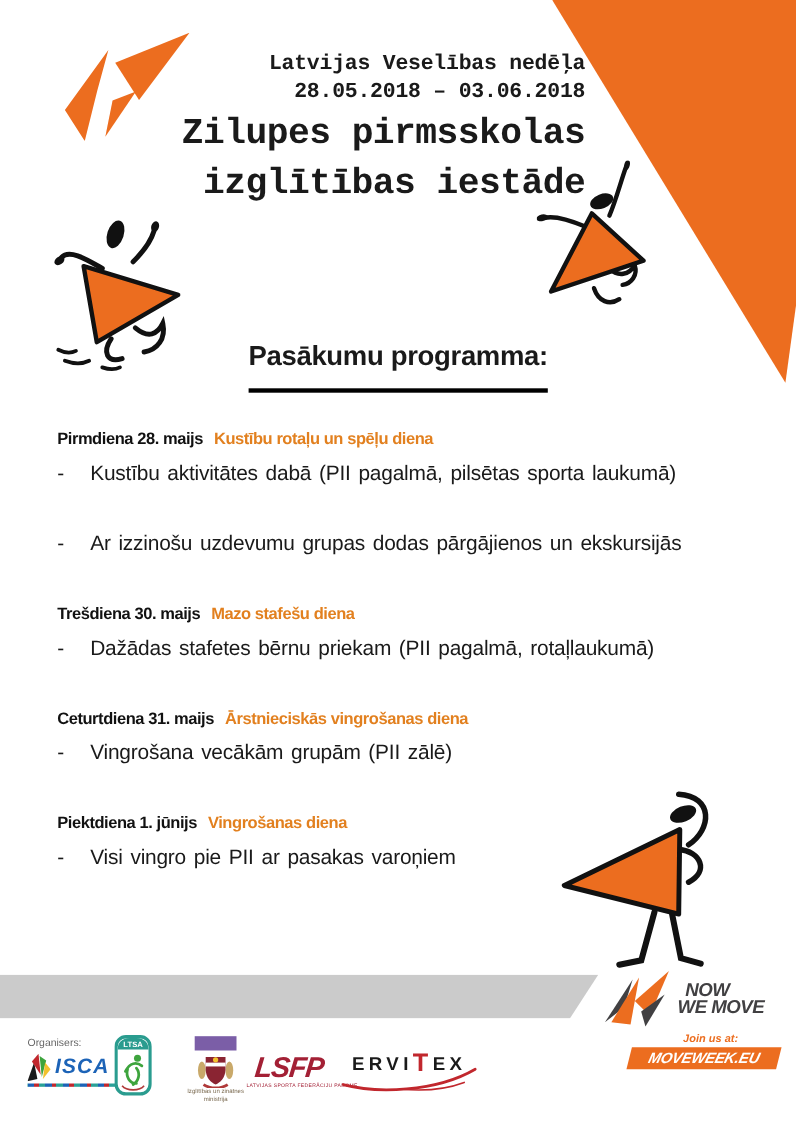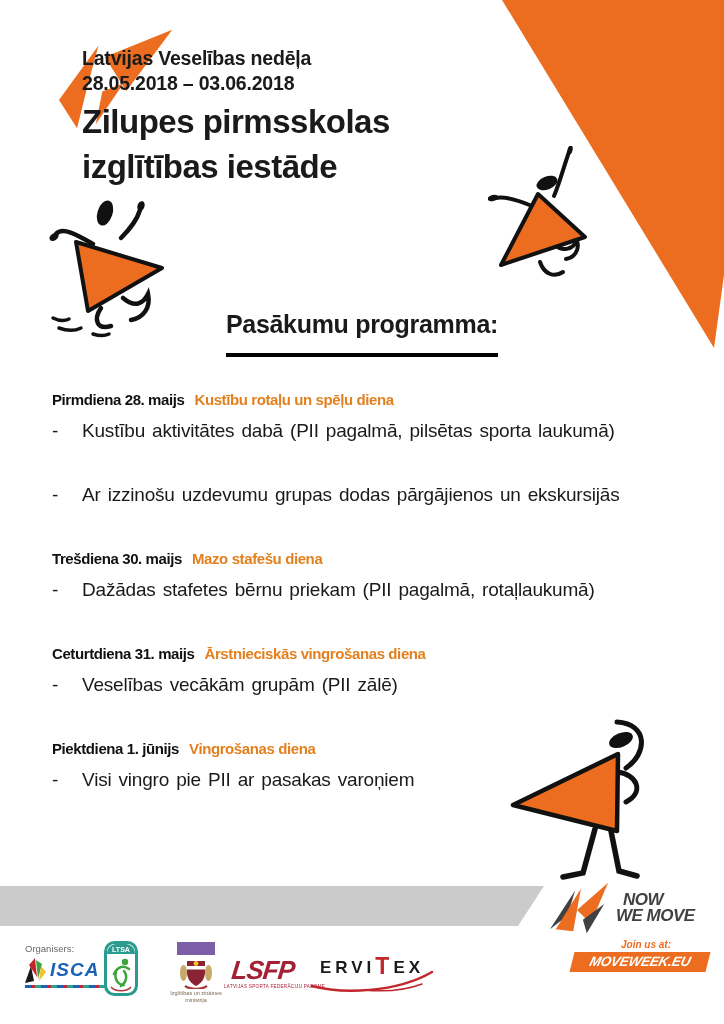--- a/index.html
+++ b/index.html
@@ -13,21 +13,21 @@
 
   
   .corner-svg { position:absolute; top:0; right:0; }
   .gray-band {
     position:absolute; left:0; top:886px; width:544px; height:40px;
     background:#cbcbcb;
     clip-path:polygon(0 0, 100% 0, calc(100% - 26px) 100%, 0 100%);
   }
 
   
-  .header { position:absolute; top:46px; left:82px; width:450px; text-align:left; }
+  .header { position:absolute; top:46px; left:82px; width:450px; text-align:right;font-family:Liberation Mono, monospace; }
   .event-title, .event-dates { font-size:19.5px; font-weight:bold; line-height:25px; letter-spacing:-0.2px; }
   .institution { font-size:33px; font-weight:bold; line-height:45px; margin-top:3px; letter-spacing:-0.5px; }
 
   
   .fig-jumper   { position:absolute; left:35px;  top:192px; }
   .fig-dancer   { position:absolute; left:488px; top:146px; }
   .fig-stander  { position:absolute; left:505px; top:710px; }
   .logo-topleft { position:absolute; left:55px;  top:30px; }
 
   
@@ -160,21 +160,21 @@
         <span>Dažādas stafetes bērnu priekam (PII pagalmā, rotaļlaukumā)</span>
       </div>
     </div>
 
     <div class="entry">
       <div class="entry-heading">
         <span class="entry-day">Ceturtdiena 31. maijs</span><span class="entry-theme">Ārstnieciskās vingrošanas diena</span>
       </div>
       <div class="entry-detail">
         <span class="entry-bullet">-</span>
-        <span>Veselības vecākām grupām (PII zālē)</span>
+        <span>Vingrošana vecākām grupām (PII zālē)</span>
       </div>
     </div>
 
     <div class="entry">
       <div class="entry-heading">
         <span class="entry-day">Piektdiena 1. jūnijs</span><span class="entry-theme">Vingrošanas diena</span>
       </div>
       <div class="entry-detail">
         <span class="entry-bullet">-</span>
         <span>Visi vingro pie PII ar pasakas varoņiem</span>

